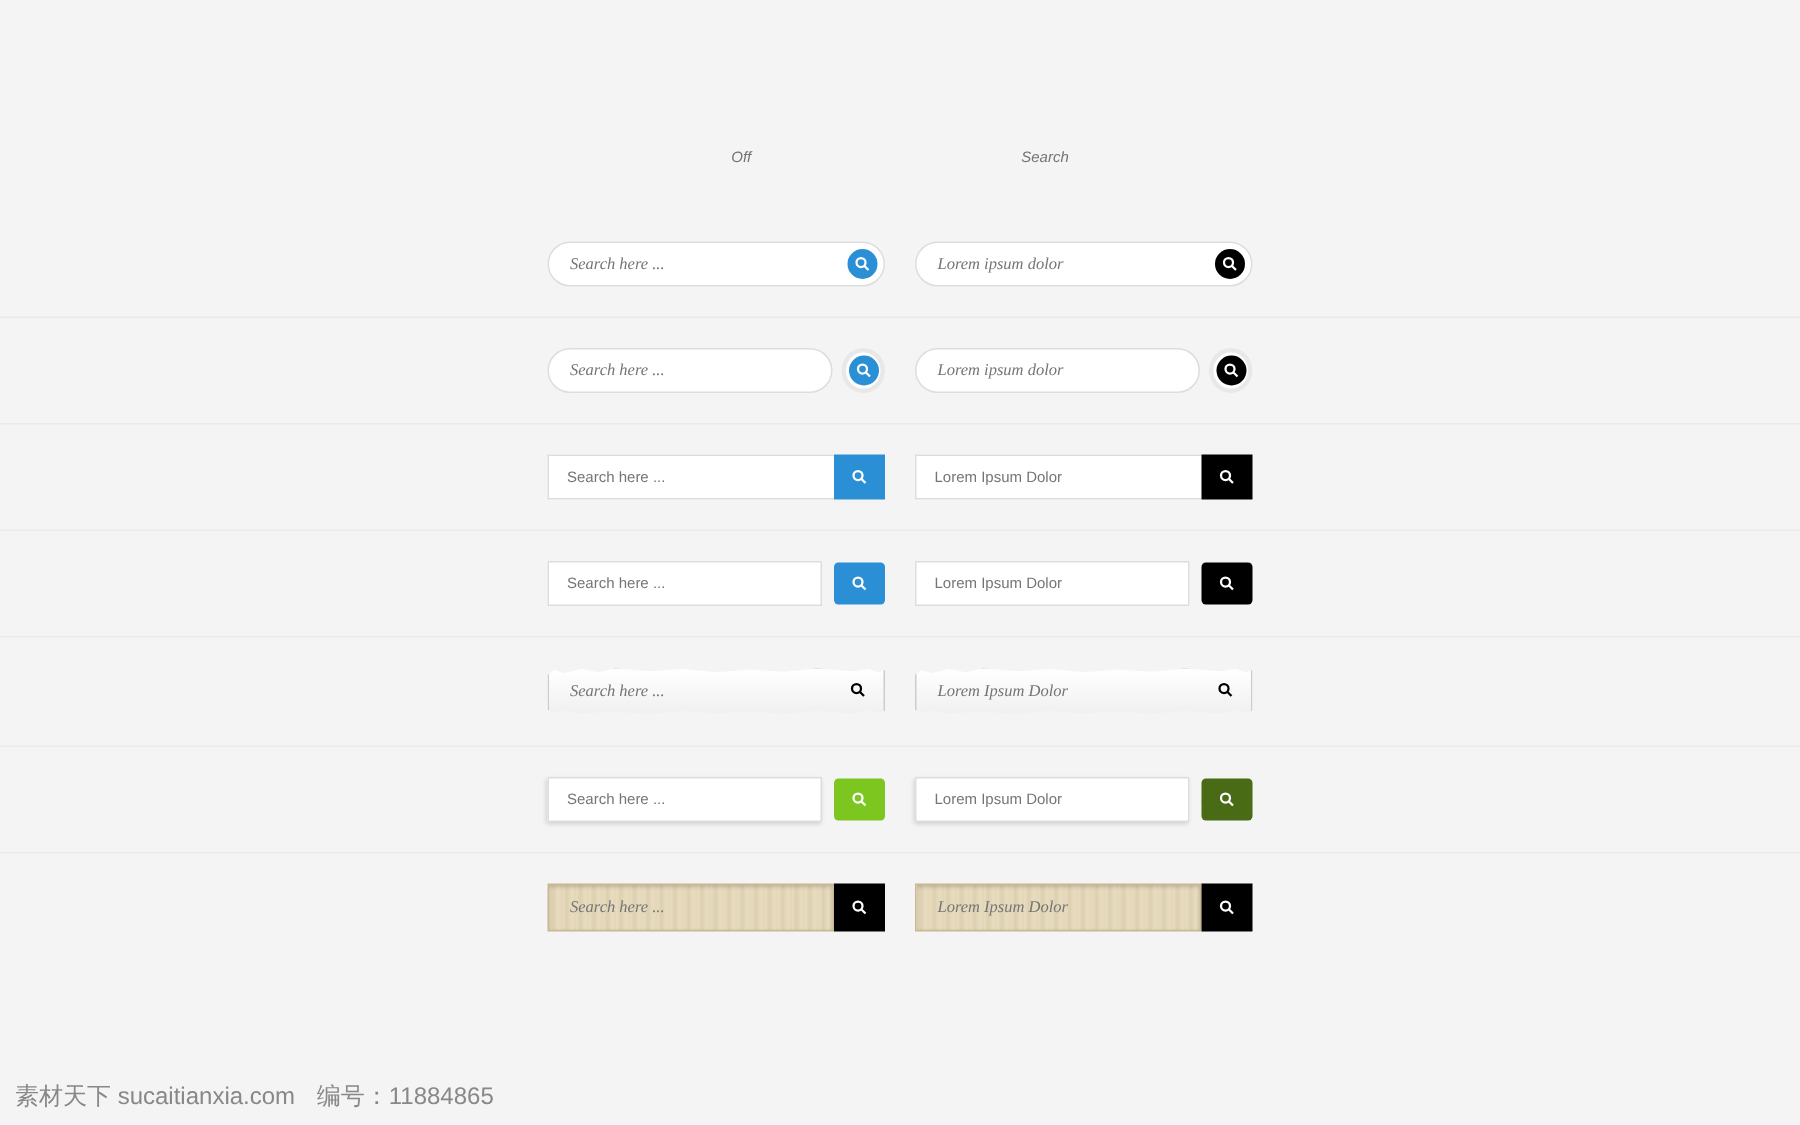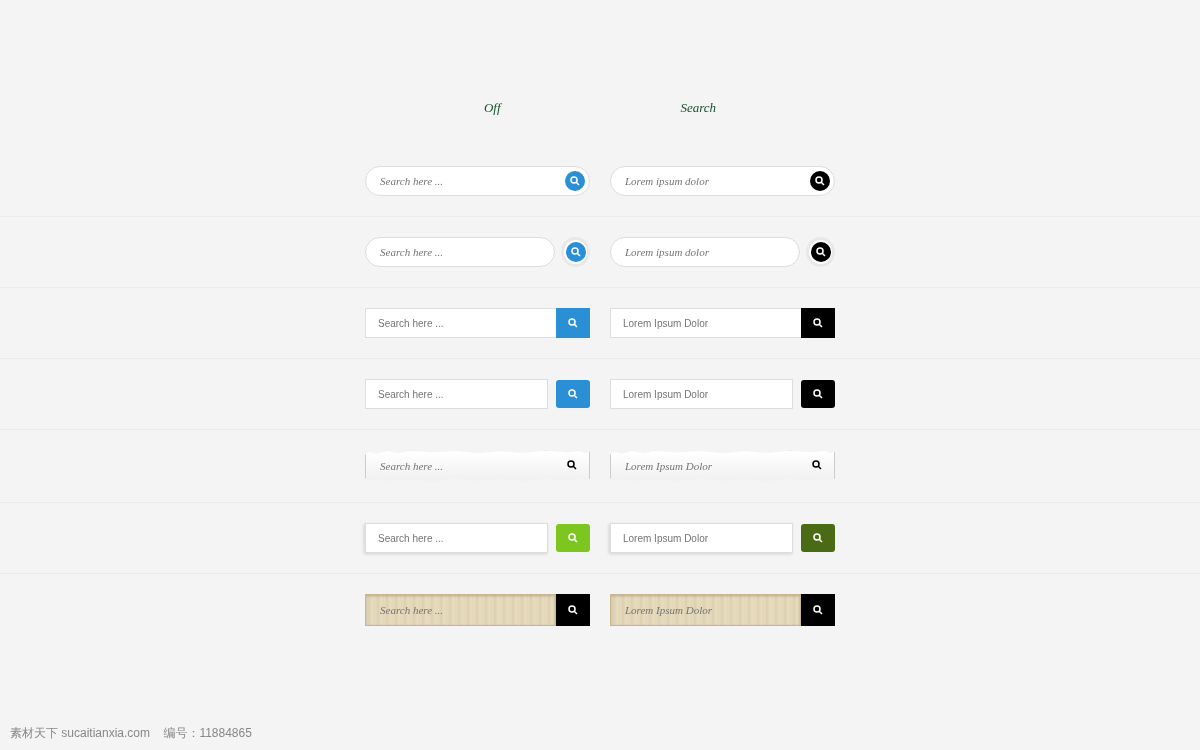--- a/index.html
+++ b/index.html
@@ -15,23 +15,23 @@
       padding-top: 100px;
     }
     .headers {
       display: flex;
       justify-content: center;
       gap: 180px;
       margin-bottom: 30px;
     }
     .header-label {
       font-style: italic;
-      font-size: 13px;
-      color: #14532d;
-      font-family: Liberation Serif, serif;
+      font-size: 10px;
+      color: #737373;
+      font-family: Liberation Sans, sans-serif;
     }
     .row {
       display: flex;
       justify-content: center;
       gap: 20px;
       padding: 20px 0;
       border-bottom: 1px solid #eaeaea;
     }
     .row:first-of-type { border-top: none; }
     .search-wrap {
@@ -242,21 +242,21 @@
     .search-icon-svg { width: 12px; height: 12px; }
     .search-icon-svg.dark path { stroke: #000; }
     .search-icon-svg.light path { stroke: #fff; }
 
     input { outline: none; }
 
     .footer {
       position: absolute;
       bottom: 8px;
       left: 10px;
-      font-size: 12px;
+      font-size: 16px;
       color: #888;
     }
     .footer-label { margin-right: 10px; }
   </style>
 </head>
 <body>
 
 <div class="container">
 
   <div class="headers">

